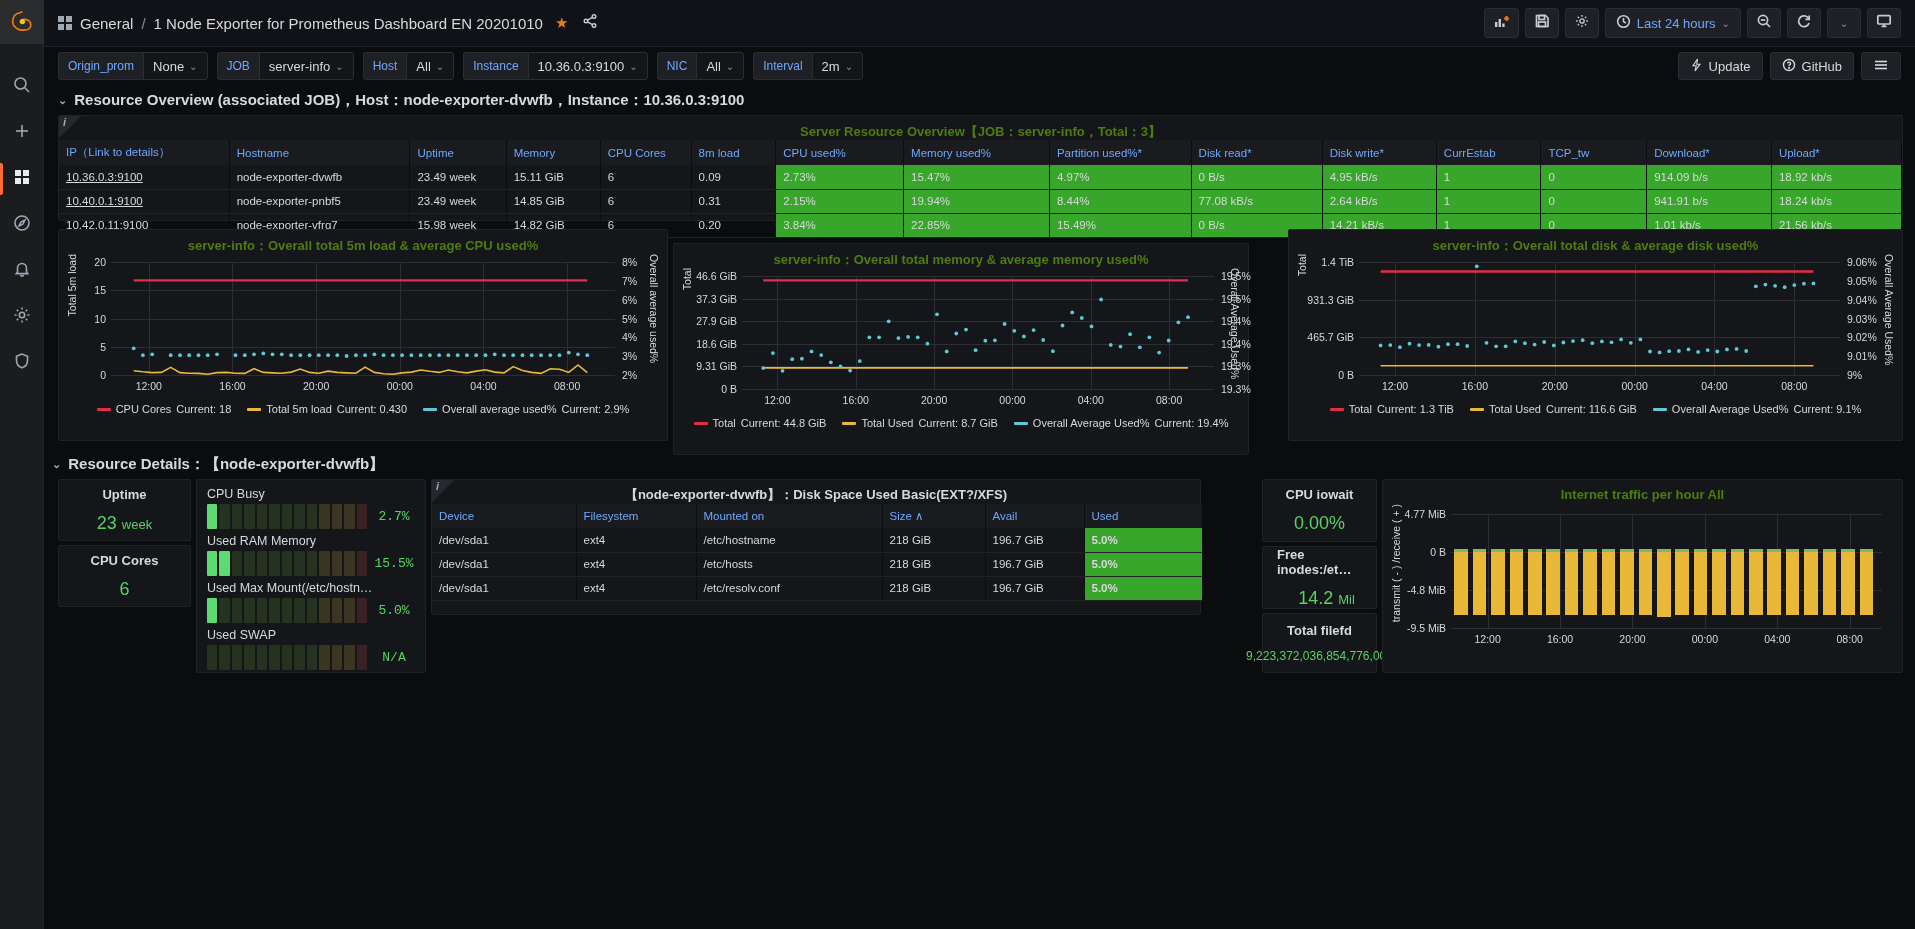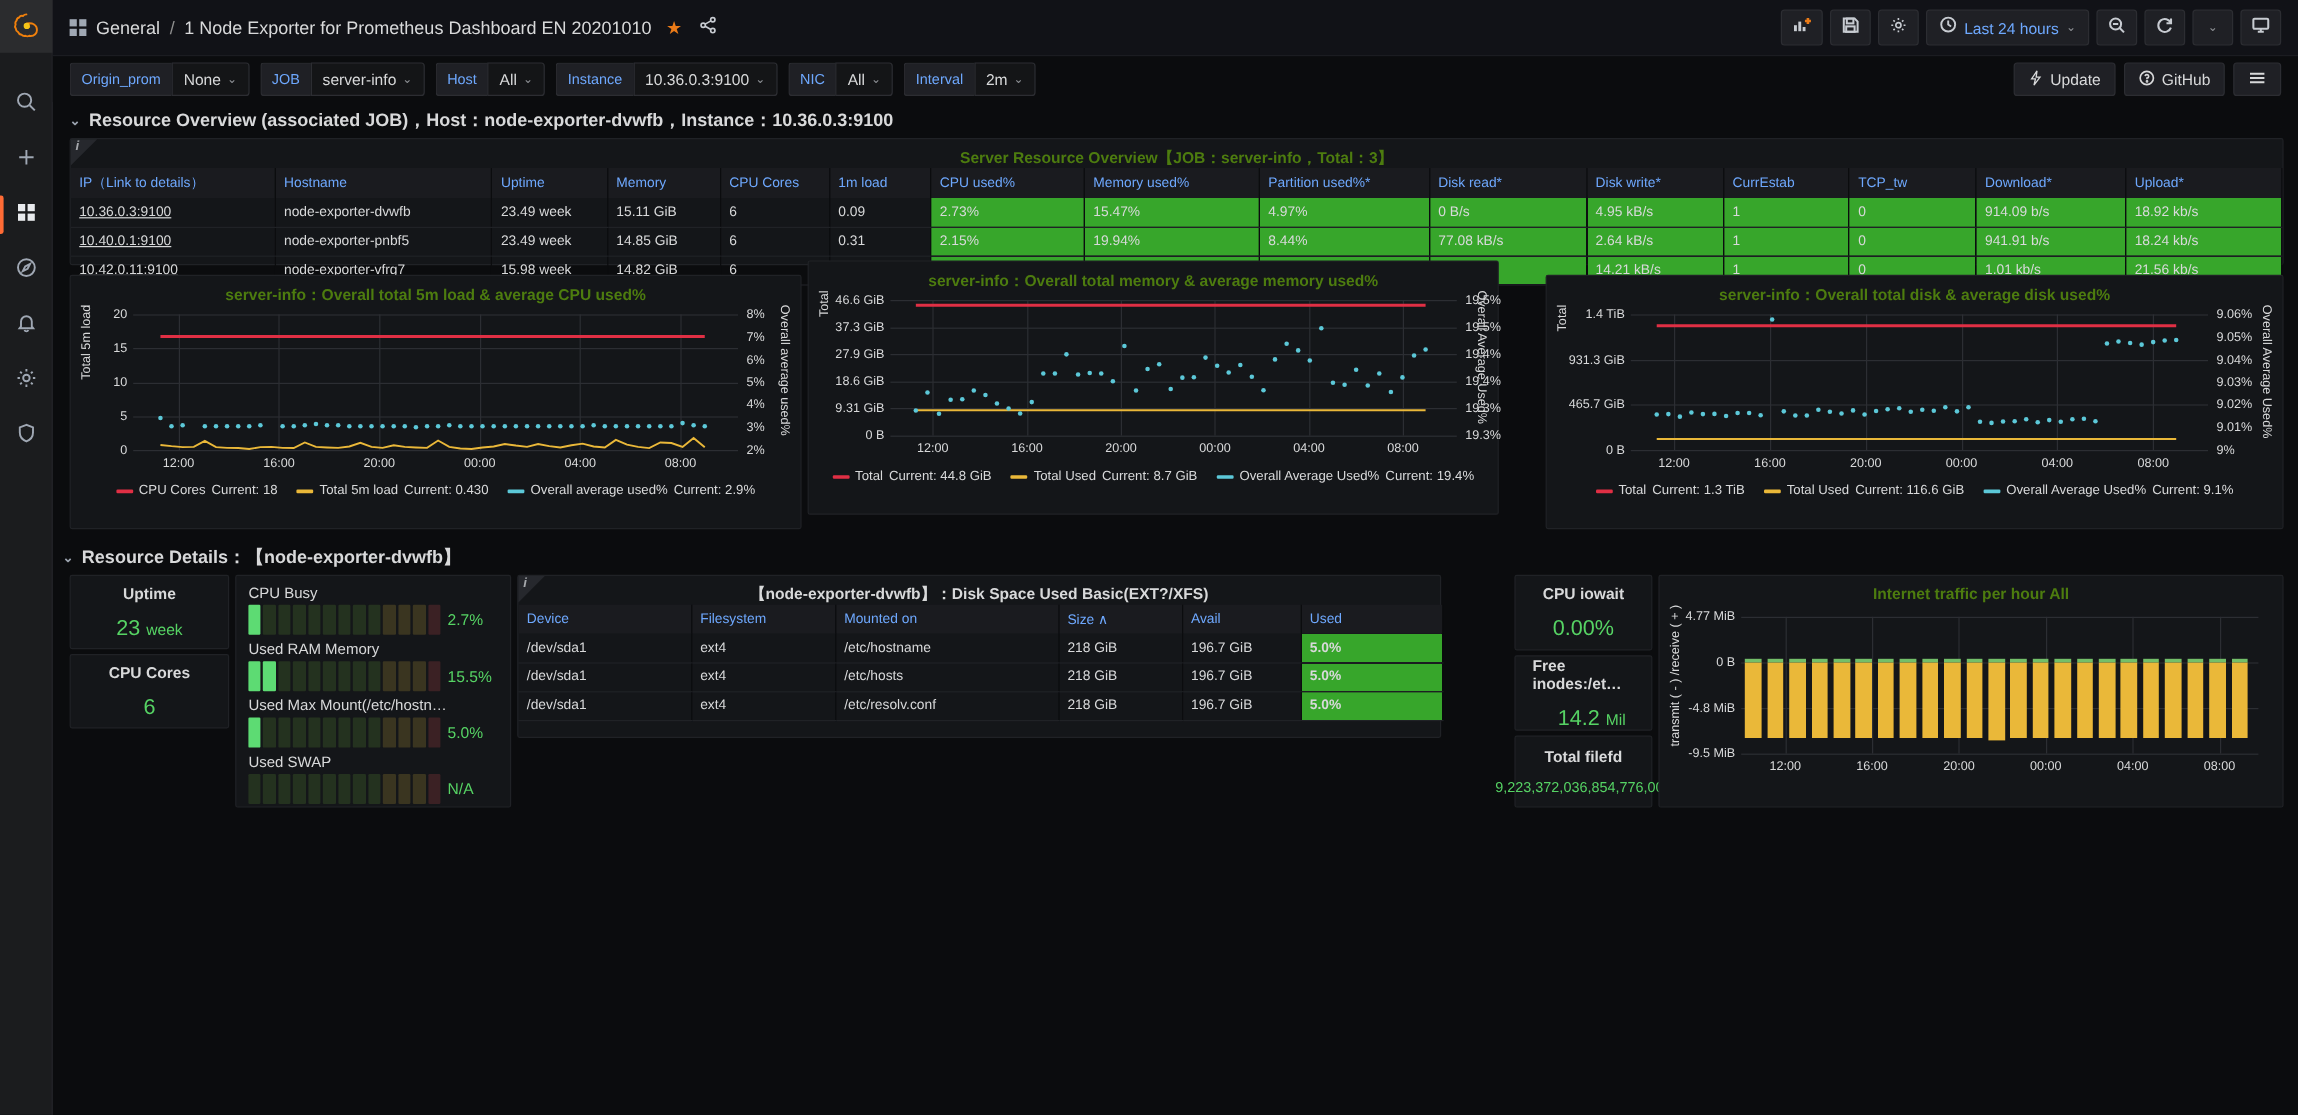--- a/index.html
+++ b/index.html
@@ -116,21 +116,21 @@
   table.gtable td {
     font-size: 11.5px; color: #d8d9da; padding: 5px 7px; height: 24px;
     border-bottom: 1px solid #202226; border-right: 1px solid #0b0c0e;
     overflow: hidden; white-space: nowrap;
   }
   td.cell-green { background: #37a62b; color: #ffffff; }
   a.ip-link { color: #d8d9da; text-decoration: underline; }
 
   
   #g1 { position: absolute; left: 14px; top: 144px; width: 610px; height: 212px; }
-  #g2 { position: absolute; left: 629px; top: 132px; width: 576px; height: 212px; }
+  #g2 { position: absolute; left: 629px; top: 158px; width: 576px; height: 212px; }
   #g3 { position: absolute; left: 1244px; top: 144px; width: 615px; height: 212px; }
   .plot-wrap { position: relative; height: 143px; margin: 0 6px; }
   .axis-label-left, .axis-label-right {
     position: absolute; font-size: 10.5px; color: #d8d9da; writing-mode: vertical-rl;
     text-align: center;
   }
   .axis-label-left { transform: rotate(180deg); left: 1px; }
   .axis-label-right { right: 1px; }
   .ytick {
     position: absolute; font-size: 10.5px; color: #d8d9da; text-align: right;
@@ -166,21 +166,21 @@
   #stat-uptime { position: absolute; left: 14px; top: 394px; width: 133px; height: 62px; }
   #stat-cores  { position: absolute; left: 14px; top: 460px; width: 133px; height: 62px; }
   #stat-ram    { position: absolute; left: 14px; top: 526px; width: 133px; height: 62px; }
 
   #bargauge-panel { position: absolute; left: 152px; top: 394px; width: 230px; height: 194px; padding: 7px 10px 0 10px; }
   .bg-row { margin-bottom: 5px; }
   .bg-label { font-size: 12.5px; color: #d8d9da; margin-bottom: 3px; white-space: nowrap; overflow: hidden; text-overflow: ellipsis; }
   .bg-bars { display: flex; align-items: center; gap: 6px; }
   .bg-cells { display: flex; gap: 2px; flex: 1; }
   .bg-cell { flex: 1; height: 25px; border-radius: 1px; }
-  .bg-val { font-size: 13px; color: #56d364; min-width: 42px; text-align: left; }
+  .bg-val { font-size: 13px; color: #56d364; min-width: 42px; text-align: center; font-family: Liberation Mono, monospace; }
 
   #disk-panel { position: absolute; left: 387px; top: 394px; width: 770px; height: 136px; }
   #disk-title { text-align: center; color: #d8d9da; font-size: 13px; font-weight: bold; padding-top: 6px; height: 24px; }
   .disk-used { background: #37a62b; color: #ffffff; font-weight: bold; }
   .avail-green { color: #56d364; }
 
   #stat-iowait { position: absolute; left: 1218px; top: 394px; width: 115px; height: 63px; }
   #stat-inodes { position: absolute; left: 1218px; top: 461px; width: 115px; height: 63px; padding-left: 14px; }
   #stat-filefd { position: absolute; left: 1218px; top: 528px; width: 115px; height: 60px; }
 
@@ -447,21 +447,21 @@
           <col style="width:118px">
           <col style="width:123px">
       </colgroup>
       <thead>
           <tr id="overview-head">
             <th>IP（Link to details）</th>
             <th>Hostname</th>
             <th>Uptime</th>
             <th>Memory</th>
             <th>CPU Cores</th>
-            <th>1m load</th>
+            <th>8m load</th>
             <th>CPU used%</th>
             <th>Memory used%</th>
             <th>Partition used%*</th>
             <th>Disk read*</th>
             <th>Disk write*</th>
             <th>CurrEstab</th>
             <th>TCP_tw</th>
             <th>Download*</th>
             <th>Upload*</th>
           </tr>

